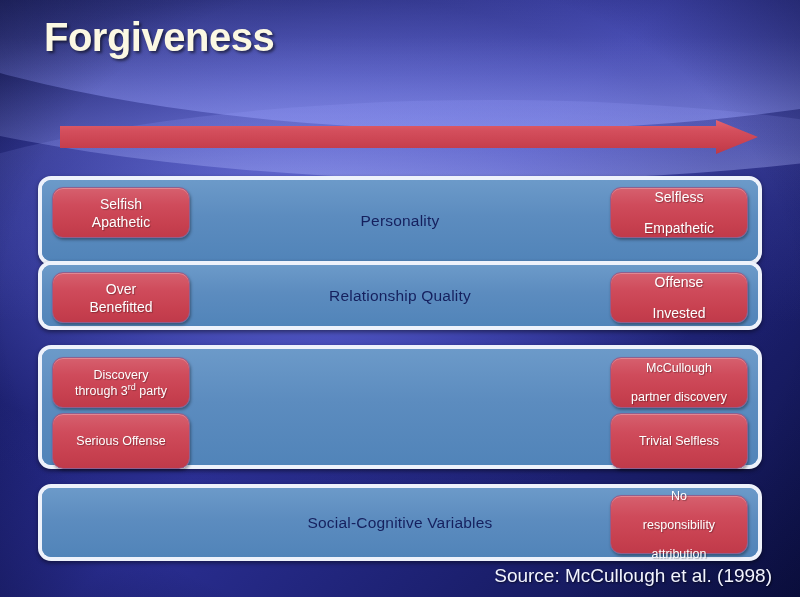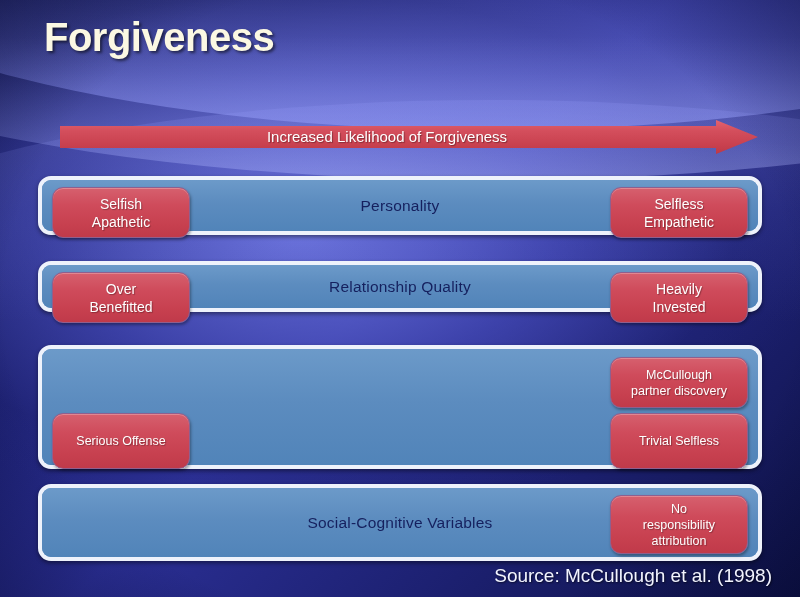--- a/index.html
+++ b/index.html
@@ -99,27 +99,27 @@
     background: linear-gradient(180deg,#d6606e 0%, #cf4b5b 35%, #c7404f 75%, #c03a4a 100%);
     border:1.5px solid #8f5f8e;
     border-radius:11px;
     color:#ffffff; text-align:center;
     display:flex; flex-direction:column; align-items:center; justify-content:center;
     box-shadow: 1px 2px 3px rgba(0,0,0,0.35), inset 0 1px 0 rgba(255,255,255,0.25);
     text-shadow: 1px 1px 1px rgba(0,0,0,0.30);
     font-size:14px; line-height:18px;
   }
   .chip.left { left:10px; }
-  .chip.right { right:10px; }
+  .chip.right { right:10px;gap:13px; }
   .chip.small { font-size:12.5px; line-height:16px; }
   .chip sup { font-size:9px; vertical-align:super; line-height:0; }
 
   
-  #row-personality { top:176px; height:59px; }
-  #row-relationship { top:261px; height:51px; }
+  #row-personality { top:176px; height:89px; }
+  #row-relationship { top:261px; height:69px; }
   #row-transgression { top:345px; height:124px; }
   #row-social { top:484px; height:77px; }
 
   #row-personality .chip, #row-relationship .chip { top:7px; height:51px; width:138px; }
   #row-social .chip { top:7px; height:59px; width:138px; }
   #row-transgression .chip-a { top:8px; height:51px; width:138px; }
   #row-transgression .chip-b { top:64px; height:56px; width:138px; }
 
   
   #source {
@@ -138,21 +138,20 @@
   <div class="swoosh" id="swoosh2"></div>
   <div class="swoosh" id="swoosh3"></div>
   <div id="vignette"></div>
 
   <div id="header">
     <div id="title">Forgiveness</div>
   </div>
 
   <div id="arrow-banner">
     <div id="arrow-shape"></div>
-    <div id="arrow-label">Increased Likelihood of Forgiveness</div>
   </div>
 
   <div class="row" id="row-personality">
     <div class="row-inner"></div>
     <div class="chip left">
       <span>Selfish</span>
       <span>Apathetic</span>
     </div>
     <div class="row-center">Personality</div>
     <div class="chip right">
@@ -162,28 +161,32 @@
   </div>
 
   <div class="row" id="row-relationship">
     <div class="row-inner"></div>
     <div class="chip left">
       <span>Over</span>
       <span>Benefitted</span>
     </div>
     <div class="row-center">Relationship  Quality</div>
     <div class="chip right">
-      <span>Heavily</span>
+      <span>Offense</span>
       <span>Invested</span>
     </div>
   </div>
 
   <div class="row" id="row-transgression">
     <div class="row-inner"></div>
 
+    <div class="chip left chip-a small">
+      <span>Discovery</span>
+      <span>through 3<sup>rd</sup> party</span>
+    </div>
     <div class="chip left chip-b small">
       <span>Serious Offense</span>
     </div>
 
 
     <div class="chip right chip-a small">
       <span>McCullough</span>
       <span>partner discovery</span>
     </div>
     <div class="chip right chip-b small">

